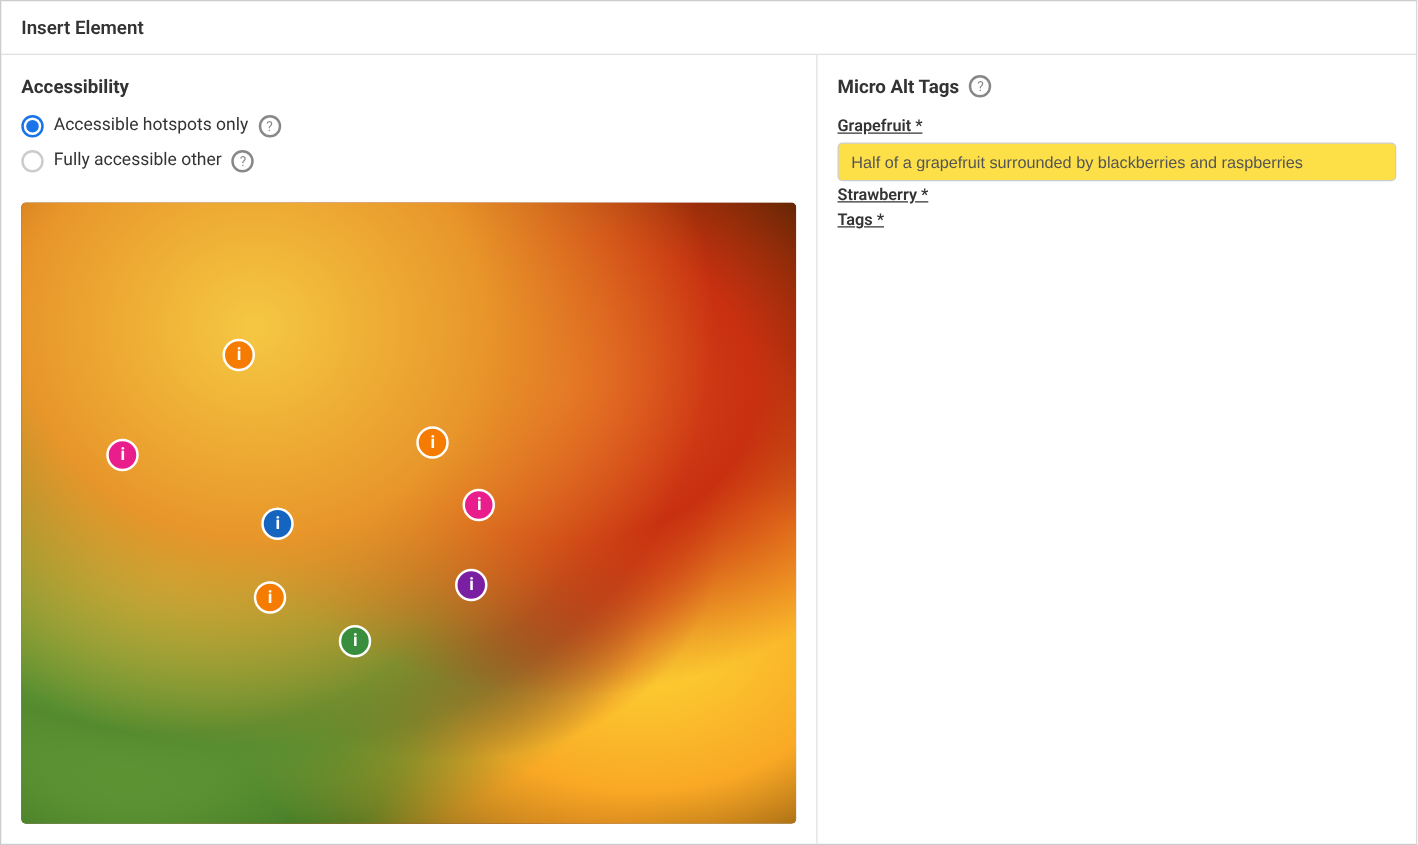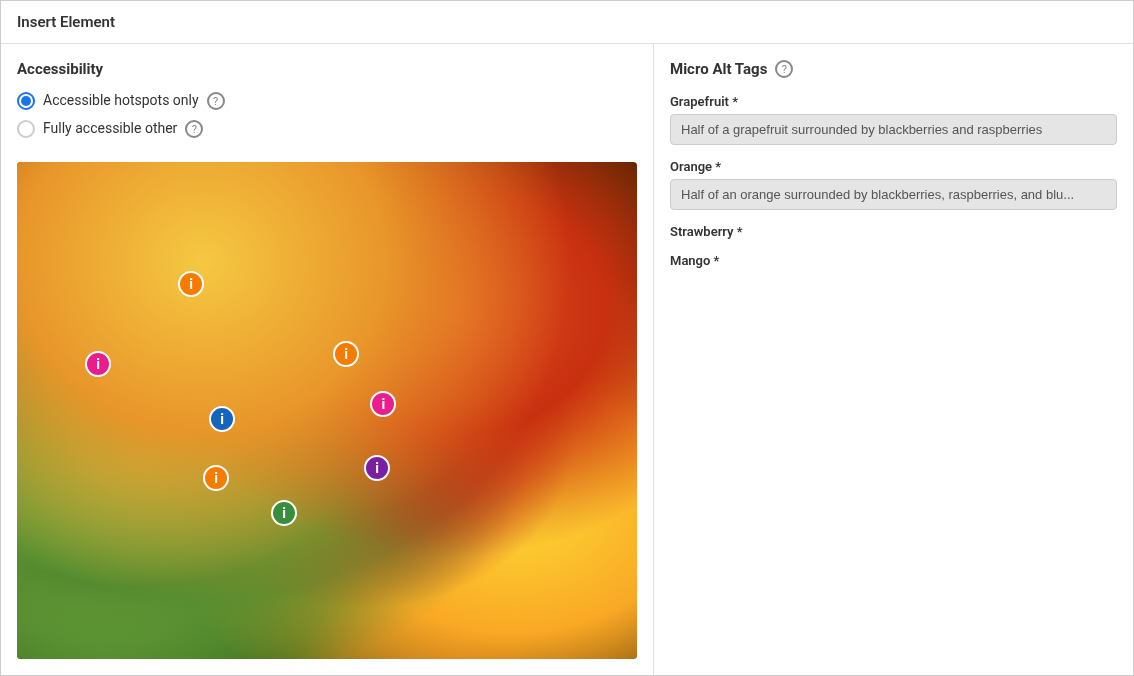--- a/index.html
+++ b/index.html
@@ -134,36 +134,37 @@
     .hotspot-green { background: #388e3c; }
     .hotspot-purple { background: #7b1fa2; }
     
     .micro-alt-header {
       display: flex;
       align-items: center;
       gap: 8px;
       margin-bottom: 16px;
     }
     .field-group {
-      margin-bottom: 14px;
+      margin-bottom: 4px;
+      text-decoration: underline;
     }
     .field-label {
       font-size: 13px;
       font-weight: 600;
       margin-bottom: 5px;
       display: block;
     }
     .field-input {
       width: 100%;
       padding: 7px 10px;
       border: 1px solid #ccc;
       border-radius: 4px;
       font-size: 13px;
       color: #555;
-      background: #e5e5e5;
+      background: #fde047;
       outline: none;
     }
     .field-input.highlighted {
       color: #1565c0;
     }
   </style>
 </head>
 <body>
 
 <div class="container">
@@ -204,24 +205,20 @@
       <div class="micro-alt-header">
         <span class="section-title" style="margin-bottom:0;">Micro Alt Tags</span>
         <div class="help-icon">?</div>
       </div>
 
       <div class="field-group">
         <label class="field-label">Grapefruit *</label>
         <input class="field-input" type="text" value="Half of a grapefruit surrounded by blackberries and raspberries" style="">
       </div>
       <div class="field-group">
-        <label class="field-label">Orange *</label>
-        <input class="field-input" type="text" value="Half of an orange surrounded by blackberries, raspberries, and blu..." style="">
+        <label class="field-label">Strawberry *</label>
       </div>
       <div class="field-group">
-        <label class="field-label">Strawberry *</label>
-      </div>
-      <div class="field-group">
-        <label class="field-label">Mango *</label>
+        <label class="field-label">Tags *</label>
       </div>
     </div>
   </div>
 </div>
 
 </body></html>

